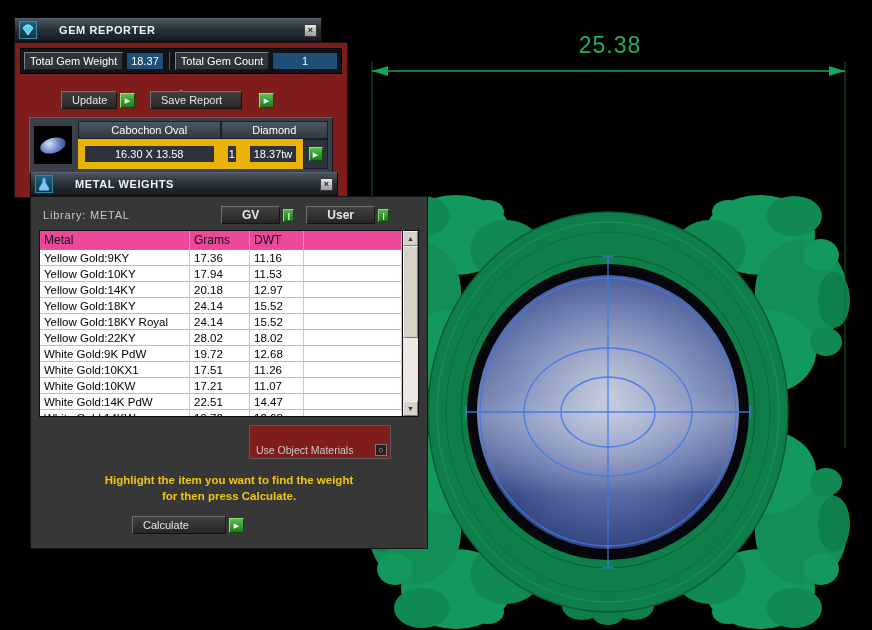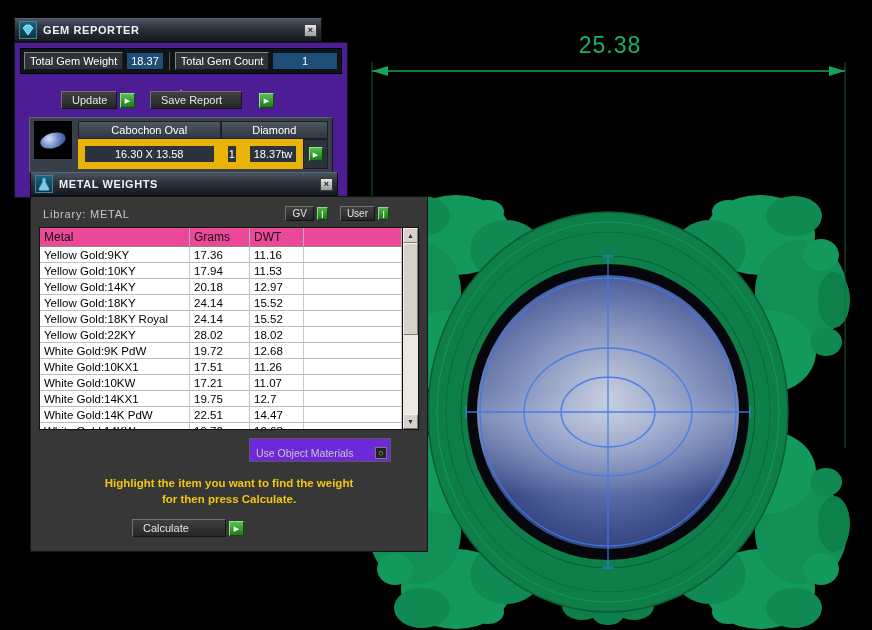--- a/index.html
+++ b/index.html
@@ -3,21 +3,21 @@
 <meta charset="utf-8">
 <style>
   * { margin:0; padding:0; box-sizing:border-box; }
   html,body { background:#000; }
   body { font-family:"Liberation Sans", sans-serif; }
   .screen { position:relative; width:872px; height:630px; background:#000; overflow:hidden; }
 
   
   .panel { position:absolute; }
   .titlebar {
-    display:flex; align-items:center; gap:6px; height:24px; width:308px;
+    display:flex; align-items:center; gap:22px; height:24px; width:308px;
     background:linear-gradient(180deg,#4a5360 0%, #2b323b 45%, #161a20 100%);
     border:1px solid #0a0c0f; border-top-color:#5a6370; padding:0 4px;
   }
   .panel-title { color:#eef2f6; font-size:11px; font-weight:bold; letter-spacing:.6px; flex:1; }
   .close-btn {
     width:13px; height:13px; background:linear-gradient(180deg,#e9e9e9,#9a9a9a);
     border:1px solid #3a3a3a; color:#1c1c1c; font-size:9px; line-height:10px;
     text-align:center; font-weight:bold; cursor:default;
   }
   .icon-tile {
@@ -31,21 +31,21 @@
   }
   .green-btn {
     width:15px; height:15px; background:linear-gradient(180deg,#58c150,#1e7a1a);
     border:1px solid; border-color:#8ce484 #0d4a0c #0d4a0c #8ce484;
     color:#fff; font-size:7px; line-height:1; display:flex; align-items:center; justify-content:center;
     padding:0; font-family:inherit;
   }
 
   
   .gem-panel { left:14px; top:18px; width:334px; }
-  .gem-body { background:#4c1d95; border:1px solid #141414; padding-bottom:24px; }
+  .gem-body { background:#7f1d1d; border:1px solid #141414; padding-bottom:24px; }
   .totals-row {
     margin:5px; display:flex; align-items:center; gap:3px;
     background:#101318; border:1px solid #000; padding:3px;
   }
   .label-box {
     background:#2f3338; border:1px solid; border-color:#7a828c #15181c #15181c #7a828c;
     color:#fff; font-size:11px; padding:2px 5px; white-space:nowrap;
   }
   .value-box {
     background:#1f4e76; color:#fff; border:1px solid #0a1118;
@@ -55,21 +55,21 @@
   .vsep { width:1px; height:18px; background:#555; margin:0 2px; }
   .collapse-strip { height:10px; text-align:center; }
   .collapse-arrow { color:#9a9a9a; font-size:7px; line-height:10px; }
   .gem-buttons { display:flex; align-items:center; gap:3px; margin:2px 0 8px 46px; }
   .gem-buttons .btn.update { width:56px; }
   .gem-buttons .btn.save { width:92px; margin-left:12px; text-align:left; }
   .gem-buttons .green-btn.gap { margin-left:14px; }
   .gem-item {
     margin:0 14px; background:#39404a; border:1px solid;
     border-color:#5c6672 #13171d #13171d #5c6672; padding:3px 4px;
-    display:flex; gap:6px; 
+    display:flex; gap:6px; align-items:center;
   }
   .gem-thumb { width:38px; height:38px; background:#000; display:flex; align-items:center; justify-content:center; }
   .gem-oval {
     width:26px; height:15px; border-radius:50%; transform:rotate(-16deg);
     background:radial-gradient(circle at 38% 32%, #d6e0f4 0%, #7088ca 48%, #27387c 100%);
   }
   .gem-mini-table { flex:1; font-size:11px; color:#fff; }
   .gmt-header { display:grid; grid-template-columns:57% 43%; }
   .gmt-header span {
     background:linear-gradient(180deg,#4e5862,#2f3740); border:1px solid #1c2026;
@@ -80,21 +80,21 @@
     background:#2d333c; border:7px solid #eab308; text-align:center; padding:2px 1px; white-space:nowrap;
   }
   .gmt-data .cell-btn { background:#2d333c; border:1px solid #1c2026; display:flex; align-items:center; justify-content:center; }
   .green-btn.small { width:14px; height:14px; }
 
   
   .metal-panel { left:30px; top:172px; width:398px; }
   .metal-body { background:#373737; border:1px solid #141414; padding-bottom:14px; }
   .library-row { display:flex; align-items:center; margin:9px 38px 6px 12px; gap:3px; }
   .library-label { color:#c6c6c6; font-size:11px; letter-spacing:.8px; flex:1; }
-  .mini-btn { padding:1px 6px; font-size:10px; }
+  .mini-btn { padding:1px 20px; font-size:12px;font-weight:bold; }
   .green-ind {
     width:11px; height:13px; background:linear-gradient(180deg,#4db648,#1d751a);
     border:1px solid; border-color:#86dd7e #0d4a0c #0d4a0c #86dd7e;
     color:#fff; font-size:8px; line-height:11px; text-align:center; font-weight:bold;
   }
   .gap6 { width:6px; }
   .table-wrap { display:flex; margin:0 8px; }
   .mtable { flex:1; background:#fff; border:1px solid #111; }
   .mhead, .mrow { display:grid; grid-template-columns:150px 60px 54px 1fr; }
   .mhead span {
@@ -112,22 +112,22 @@
     height:15px; background:#d6d2ca; border:1px solid; border-color:#f4f2ee #7e7a74 #7e7a74 #f4f2ee;
     font-size:7px; color:#333; display:flex; align-items:center; justify-content:center;
   }
   .sb-track { flex:1; position:relative; }
   .sb-thumb {
     position:absolute; top:0; left:0; right:0; height:92px; background:#d6d2ca;
     border:1px solid; border-color:#f4f2ee #7e7a74 #7e7a74 #f4f2ee;
   }
   .dropdown-row { display:flex; justify-content:flex-end; margin:8px 36px 0 0; }
   .dropdown {
-    width:142px; background:#6d28d9; border:1px solid #5a5a5a; color:#c8c8c8;
-    font-size:10.5px; padding:8px 3px 2px 6px; display:flex; align-items:center; justify-content:space-between;
+    width:142px; background:#7f1d1d; border:1px solid #5a5a5a; color:#c8c8c8;
+    font-size:10.5px; padding:18px 3px 2px 6px; display:flex; align-items:center; justify-content:space-between;
   }
   .dd-circle {
     width:12px; height:12px; border:1px solid #7a7a7a; background:#222; color:#bbb;
     font-size:9px; line-height:10px; text-align:center;
   }
   .hint { margin-top:14px; text-align:center; color:#f2c50f; font-weight:bold; font-size:11.5px; line-height:1.35; }
   .calc-row { display:flex; align-items:center; gap:3px; margin:12px 0 0 101px; }
   .calc-row .btn { width:94px; text-align:left; }
 
   
@@ -342,26 +342,20 @@
               <span>11.26</span>
               <span></span>
           </div>
           <div class="mrow">
             <span>White Gold:10KW</span>
               <span>17.21</span>
               <span>11.07</span>
               <span></span>
           </div>
           <div class="mrow">
-            <span>White Gold:14KX1</span>
-              <span>19.75</span>
-              <span>12.7</span>
-              <span></span>
-          </div>
-          <div class="mrow">
             <span>White Gold:14K PdW</span>
               <span>22.51</span>
               <span>14.47</span>
               <span></span>
           </div>
           <div class="mrow clipped">
             <span>White Gold:14KW</span>
               <span>19.72</span>
               <span>12.68</span>
               <span></span>

